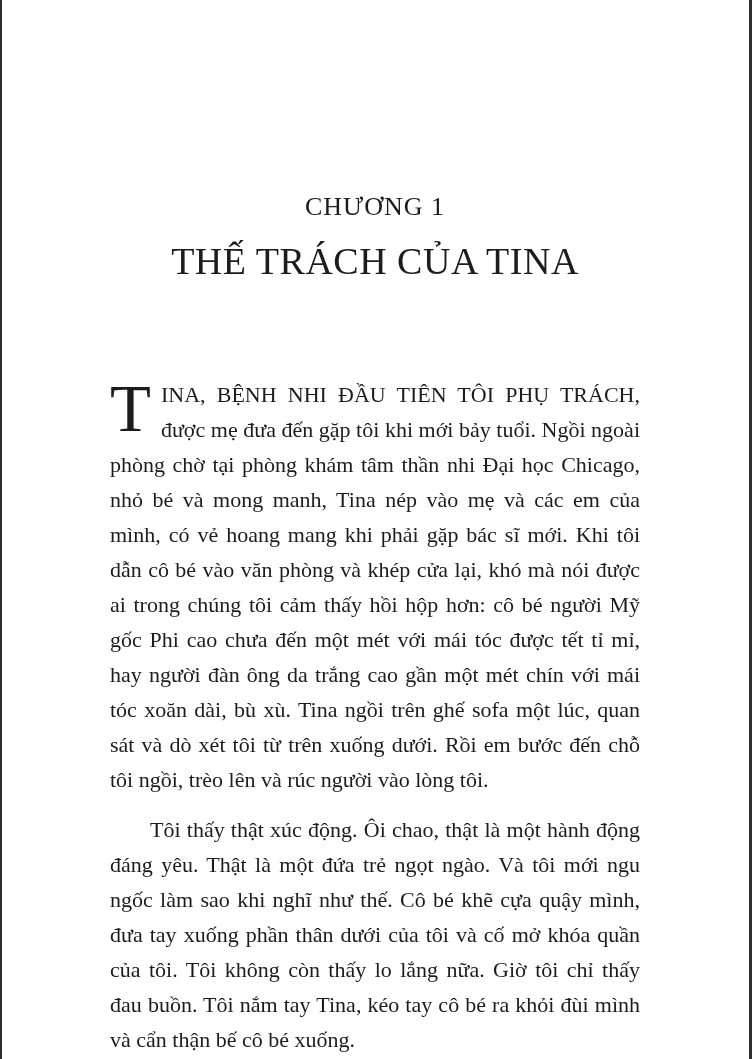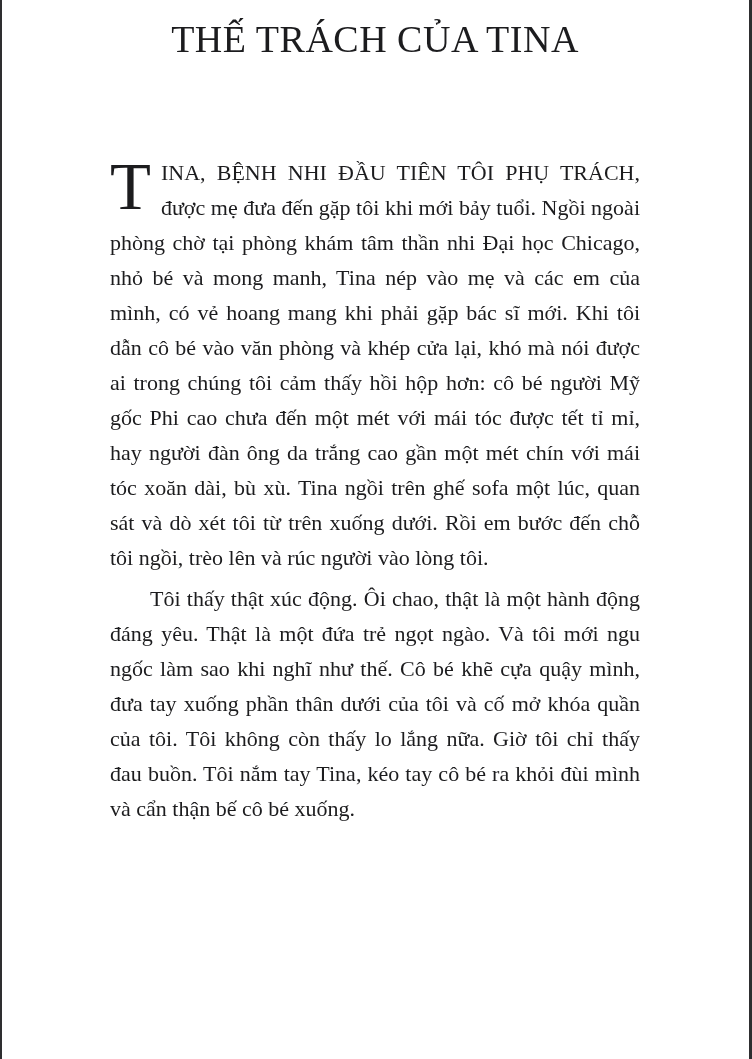--- a/index.html
+++ b/index.html
@@ -43,37 +43,38 @@
     letter-spacing: 0.5px;
     color: #1c1c1e;
   }
   .body-text {
     margin-top: 94px;
     font-size: 22px;
     line-height: 35px;
     text-align: justify;
   }
   .para { margin: 0; }
-  .para.indented { text-indent: 40px; margin-top: 6px; }
+  .para.indented { text-indent: 40px; margin-top: 15px; }
   .dropcap {
     float: left;
     font-size: 67px;
     line-height: 56px;
     padding: 3px 10px 0 0;
     color: #1c1c1e;
   }
 </style>
 </head>
 <body>
 
 <div class="page">
   <div class="edge left"></div>
   <div class="edge right"></div>
 
   <div class="content">
+    <h2 class="chapter-label">CHƯƠNG 1</h2>
     <h1 class="chapter-title">THẾ TRÁCH CỦA TINA</h1>
 
     <div class="body-text">
       <p class="para first"><span class="dropcap">T</span><span class="lead-caps">INA, BỆNH NHI ĐẦU TIÊN TÔI PHỤ TRÁCH,</span><span> được mẹ đưa đến gặp tôi khi mới bảy tuổi. Ngồi ngoài phòng chờ tại phòng khám tâm thần nhi Đại học Chicago, nhỏ bé và mong manh, Tina nép vào mẹ và các em của mình, có vẻ hoang mang khi phải gặp bác sĩ mới. Khi tôi dẫn cô bé vào văn phòng và khép cửa lại, khó mà nói được ai trong chúng tôi cảm thấy hồi hộp hơn: cô bé người Mỹ gốc Phi cao chưa đến một mét với mái tóc được tết tỉ mỉ, hay người đàn ông da trắng cao gần một mét chín với mái tóc xoăn dài, bù xù. Tina ngồi trên ghế sofa một lúc, quan sát và dò xét tôi từ trên xuống dưới. Rồi em bước đến chỗ tôi ngồi, trèo lên và rúc người vào lòng tôi.</span></p>
       <p class="para indented">Tôi thấy thật xúc động. Ôi chao, thật là một hành động đáng yêu. Thật là một đứa trẻ ngọt ngào. Và tôi mới ngu ngốc làm sao khi nghĩ như thế. Cô bé khẽ cựa quậy mình, đưa tay xuống phần thân dưới của tôi và cố mở khóa quần của tôi. Tôi không còn thấy lo lắng nữa. Giờ tôi chỉ thấy đau buồn. Tôi nắm tay Tina, kéo tay cô bé ra khỏi đùi mình và cẩn thận bế cô bé xuống.</p>
     </div>
   </div>
 </div>
 
 </body></html>

